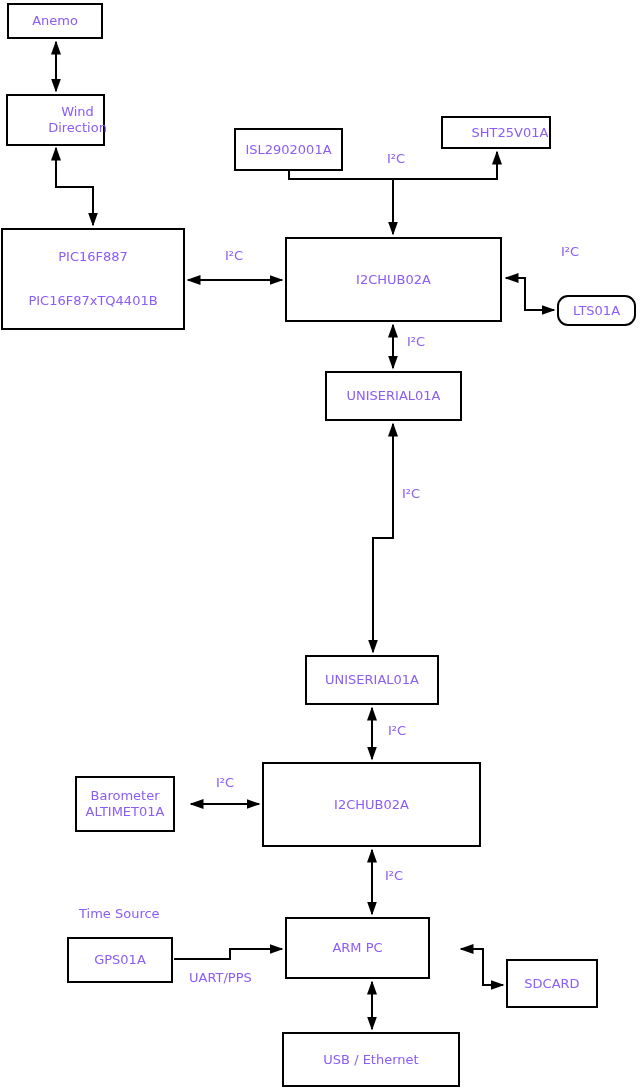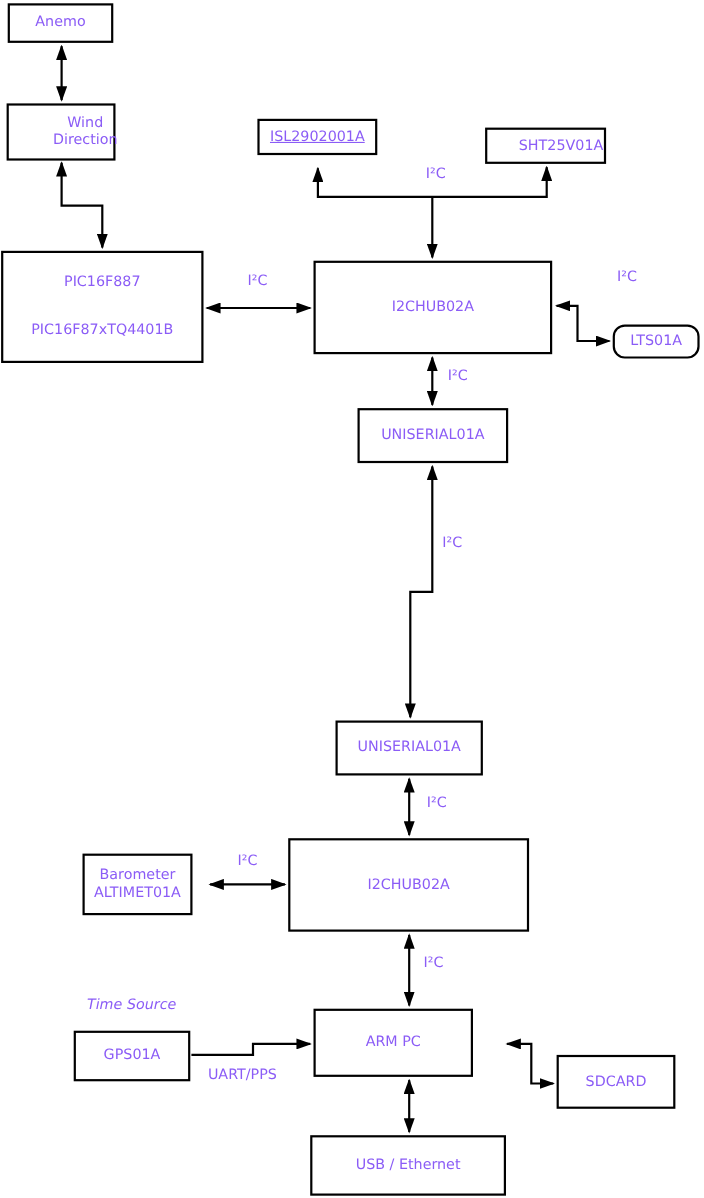--- a/index.html
+++ b/index.html
@@ -40,42 +40,42 @@
   .edge-label {
     position: absolute;
     font-size: 13px;
     line-height: 14px;
     white-space: nowrap;
   }
   
   .n-anemo      { left: 7px;   top: 3px;    width: 96px;  height: 36px; }
   .n-wind       { left: 6px;   top: 94px;   width: 99px;  height: 52px; padding-left: 44px; }
   .n-pic        { left: 1px;   top: 228px;  width: 184px; height: 102px; gap: 28px; }
-  .n-isl        { left: 234px; top: 108px;  width: 109px; height: 33px; text-decoration: underline; }
+  .n-isl        { left: 234px; top: 128px;  width: 109px; height: 43px; }
   .n-sht        { left: 441px; top: 116px;  width: 110px; height: 33px; padding-left: 28px; }
   .n-hub1       { left: 285px; top: 237px;  width: 217px; height: 85px; }
   .n-lts        { left: 557px; top: 295px;  width: 79px;  height: 31px; border-radius: 11px; }
   .n-uni1       { left: 325px; top: 371px;  width: 137px; height: 50px; }
   .n-uni2       { left: 305px; top: 655px;  width: 134px; height: 50px; }
   .n-hub2       { left: 262px; top: 762px;  width: 219px; height: 85px; }
   .n-baro       { left: 75px;  top: 776px;  width: 100px; height: 56px; }
   .n-gps        { left: 67px;  top: 937px;  width: 106px; height: 46px; }
   .n-armpc      { left: 285px; top: 917px;  width: 145px; height: 62px; align-items: center; }
-  .n-sdcard     { left: 506px; top: 959px;  width: 108px; height: 49px; }
+  .n-sdcard     { left: 506px; top: 959px;  width: 92px; height: 49px; }
   .n-usb        { left: 282px; top: 1032px; width: 178px; height: 55px; }
   
   .l-i2c-top        { left: 387px; top: 152px; }
   .l-i2c-pic-hub    { left: 225px; top: 249px; }
   .l-i2c-hub-lts    { left: 561px; top: 245px; }
   .l-i2c-hub-uni    { left: 407px; top: 335px; }
   .l-i2c-long       { left: 402px; top: 487px; }
   .l-i2c-uni-hub2   { left: 388px; top: 724px; }
   .l-i2c-baro       { left: 216px; top: 776px; }
   .l-i2c-hub2-arm   { left: 385px; top: 869px; }
-  .l-time-source    { left: 79px;  top: 907px; font-style: italic; }
+  .l-time-source    { left: 79px;  top: 907px; }
   .l-uart-pps       { left: 189px; top: 971px; }
 </style>
 </head>
 <body>
 
 <div class="canvas">
 
   <svg class="wires" width="640" height="1089" viewBox="0 0 640 1089" fill="none" stroke="#000000" stroke-width="2">
     <defs>
       <marker id="ah" viewBox="0 0 14 10" refX="12.5" refY="5" markerWidth="14" markerHeight="10" markerUnits="userSpaceOnUse" orient="auto-start-reverse">

